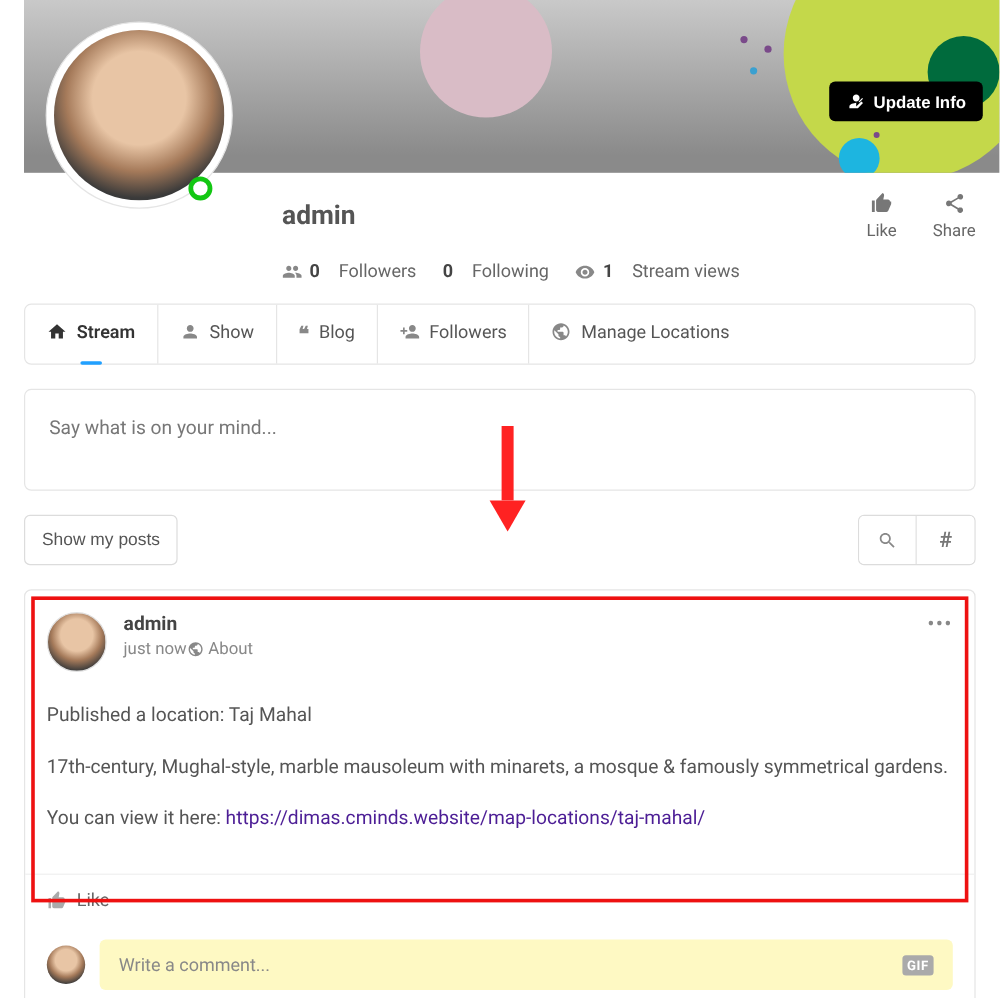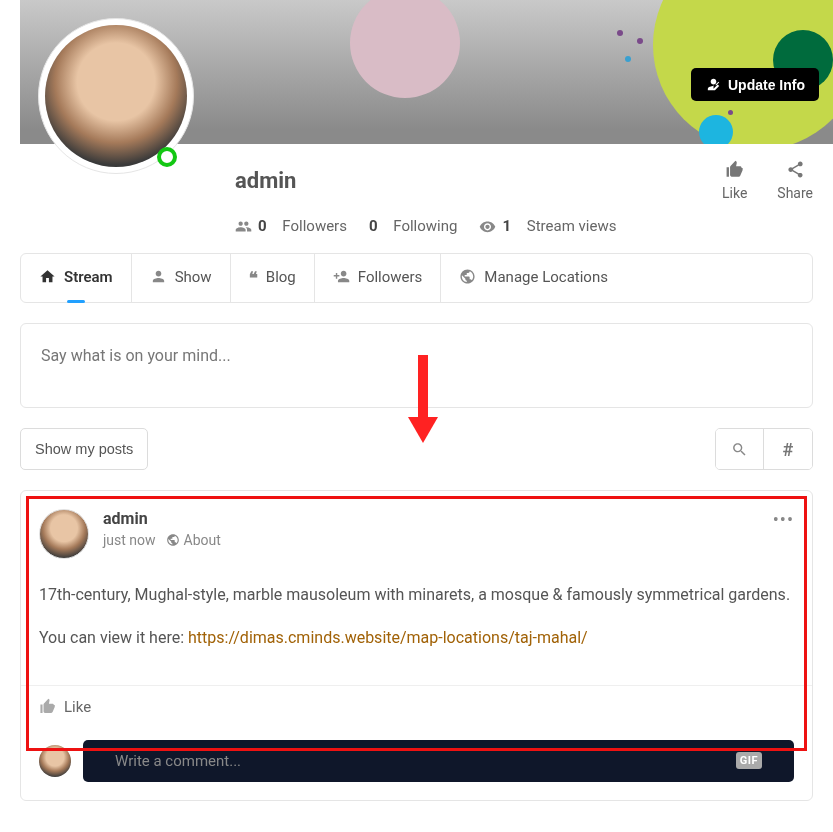--- a/index.html
+++ b/index.html
@@ -35,29 +35,29 @@
 .iconbtn:first-child { border-right: 1px solid #dcdcdc; }
 .arrow-annot { position: absolute; left: 408px; top: 355px; width: 30px; height: 90px; pointer-events: none; z-index: 10; }
 .arrow-line { width: 10px; height: 62px; background: #f22; margin: 0 auto; }
 .arrow-head { width: 0; height: 0; border-left: 15px solid transparent; border-right: 15px solid transparent; border-top: 26px solid #f22; margin: 0 auto; }
 .post-card { margin: 0 20px 0; border: 1px solid #e5e5e5; border-radius: 6px; position: relative; }
 .post-highlight { position: absolute; top: 5px; left: 5px; right: 5px; height: 255px; border: 3px solid #e11; pointer-events: none; }
 .post-inner { padding: 18px 18px 16px; }
 .post-head { display: flex; gap: 14px; align-items: flex-start; }
 .post-av { width: 50px; height: 50px; border-radius: 50%; border: 1px solid #e0e0e0; background: radial-gradient(circle at 50% 38%, #e8c5a5 35%, #a57a5a 55%, #3a3a3a 78%); }
 .post-user { font-weight: 700; color: #444; font-size: 16px; }
-.post-meta { color: #888; font-size: 14px; margin-top: 4px; display: inline-flex; align-items: center; gap: 10px; }
+.post-meta { color: #888; font-size: 14px; margin-top: 4px; display: inline-flex; align-items: center; }
 .post-menu { margin-left: auto; color: #888; cursor: pointer; font-size: 18px; letter-spacing: 1px; }
 .post-body { padding: 24px 0 0; font-size: 16px; color: #555; line-height: 1.55; }
 .post-body p { margin-bottom: 18px; }
-.post-body a { color: #a16207; text-decoration: none; }
+.post-body a { color: #4c1d95; text-decoration: none; }
 .post-like { padding: 12px 18px; border-top: 1px solid #efefef; display: flex; align-items: center; gap: 8px; font-size: 15px; color: #666; cursor: pointer; }
 .comment-row { padding: 12px 18px 18px; display: flex; align-items: center; gap: 12px; }
 .comment-av { width: 32px; height: 32px; border-radius: 50%; background: radial-gradient(circle at 50% 38%, #e8c5a5 35%, #a57a5a 55%, #3a3a3a 78%); }
-.comment-input { flex: 1; background: #0f172a; border: none; border-radius: 5px; padding: 12px 32px; font-size: 15px; color: #666; display: flex; align-items: center; justify-content: space-between; }
+.comment-input { flex: 1; background: #fef9c3; border: none; border-radius: 5px; padding: 12px 16px; font-size: 15px; color: #666; display: flex; align-items: center; justify-content: space-between; }
 .gif-badge { background: #aaa; color: #fff; font-size: 11px; font-weight: 700; padding: 2px 4px; border-radius: 3px; letter-spacing: 0.5px; }
 svg.ico { width: 17px; height: 17px; fill: #888; }
 svg.ico-lg { width: 19px; height: 19px; fill: #777; }
 </style>
 </head>
 <body>
 
 <div class="cover">
   <div class="cover-shape2"></div>
   <div class="cover-shape3"></div>
@@ -186,20 +186,21 @@
             <svg class="ico" viewBox="0 0 24 24" style="width:14px;height:14px">
                 <path d="M12 2C6.5 2 2 6.5 2 12s4.5 10 10 10 10-4.5 10-10S17.5 2 12 2zm-1 17.9c-4-.5-7-3.9-7-7.9 0-.6.1-1.2.2-1.8L9 15v1c0 1.1.9 2 2 2v1.9zm6.9-2.5c-.3-.8-1-1.4-1.9-1.4h-1v-3c0-.6-.4-1-1-1H8v-2h2c.6 0 1-.4 1-1V7h2c1.1 0 2-.9 2-2v-.4c2.9 1.2 5 4.1 5 7.4 0 2.1-.8 4-2.1 5.4z"></path>
               </svg>
             <span>About</span>
           </span>
         </div>
       </div>
       <div class="post-menu">•••</div>
     </div>
     <div class="post-body">
+      <p>Published a location: Taj Mahal</p>
       <p>17th-century, Mughal-style, marble mausoleum with minarets, a mosque &amp; famously symmetrical gardens.</p>
       <p><span>You can view it here: </span><a href="#">https://dimas.cminds.website/map-locations/taj-mahal/</a></p>
     </div>
   </div>
   <div class="post-like">
     <svg class="ico" viewBox="0 0 24 24" style="fill:#aaa">
         <path d="M2 21h3V9H2v12zm19-11c0-1.1-.9-2-2-2h-5l.8-4V3c0-.4-.2-.8-.4-1.1L13.2 1 7 7.6C6.6 8 6.4 8.5 6.4 9v10c0 1.1.9 2 2 2h9c.8 0 1.5-.5 1.8-1.2l3-7c.1-.3.1-.5.1-.8v-2z"></path>
       </svg>
     <span>Like</span>
   </div>

